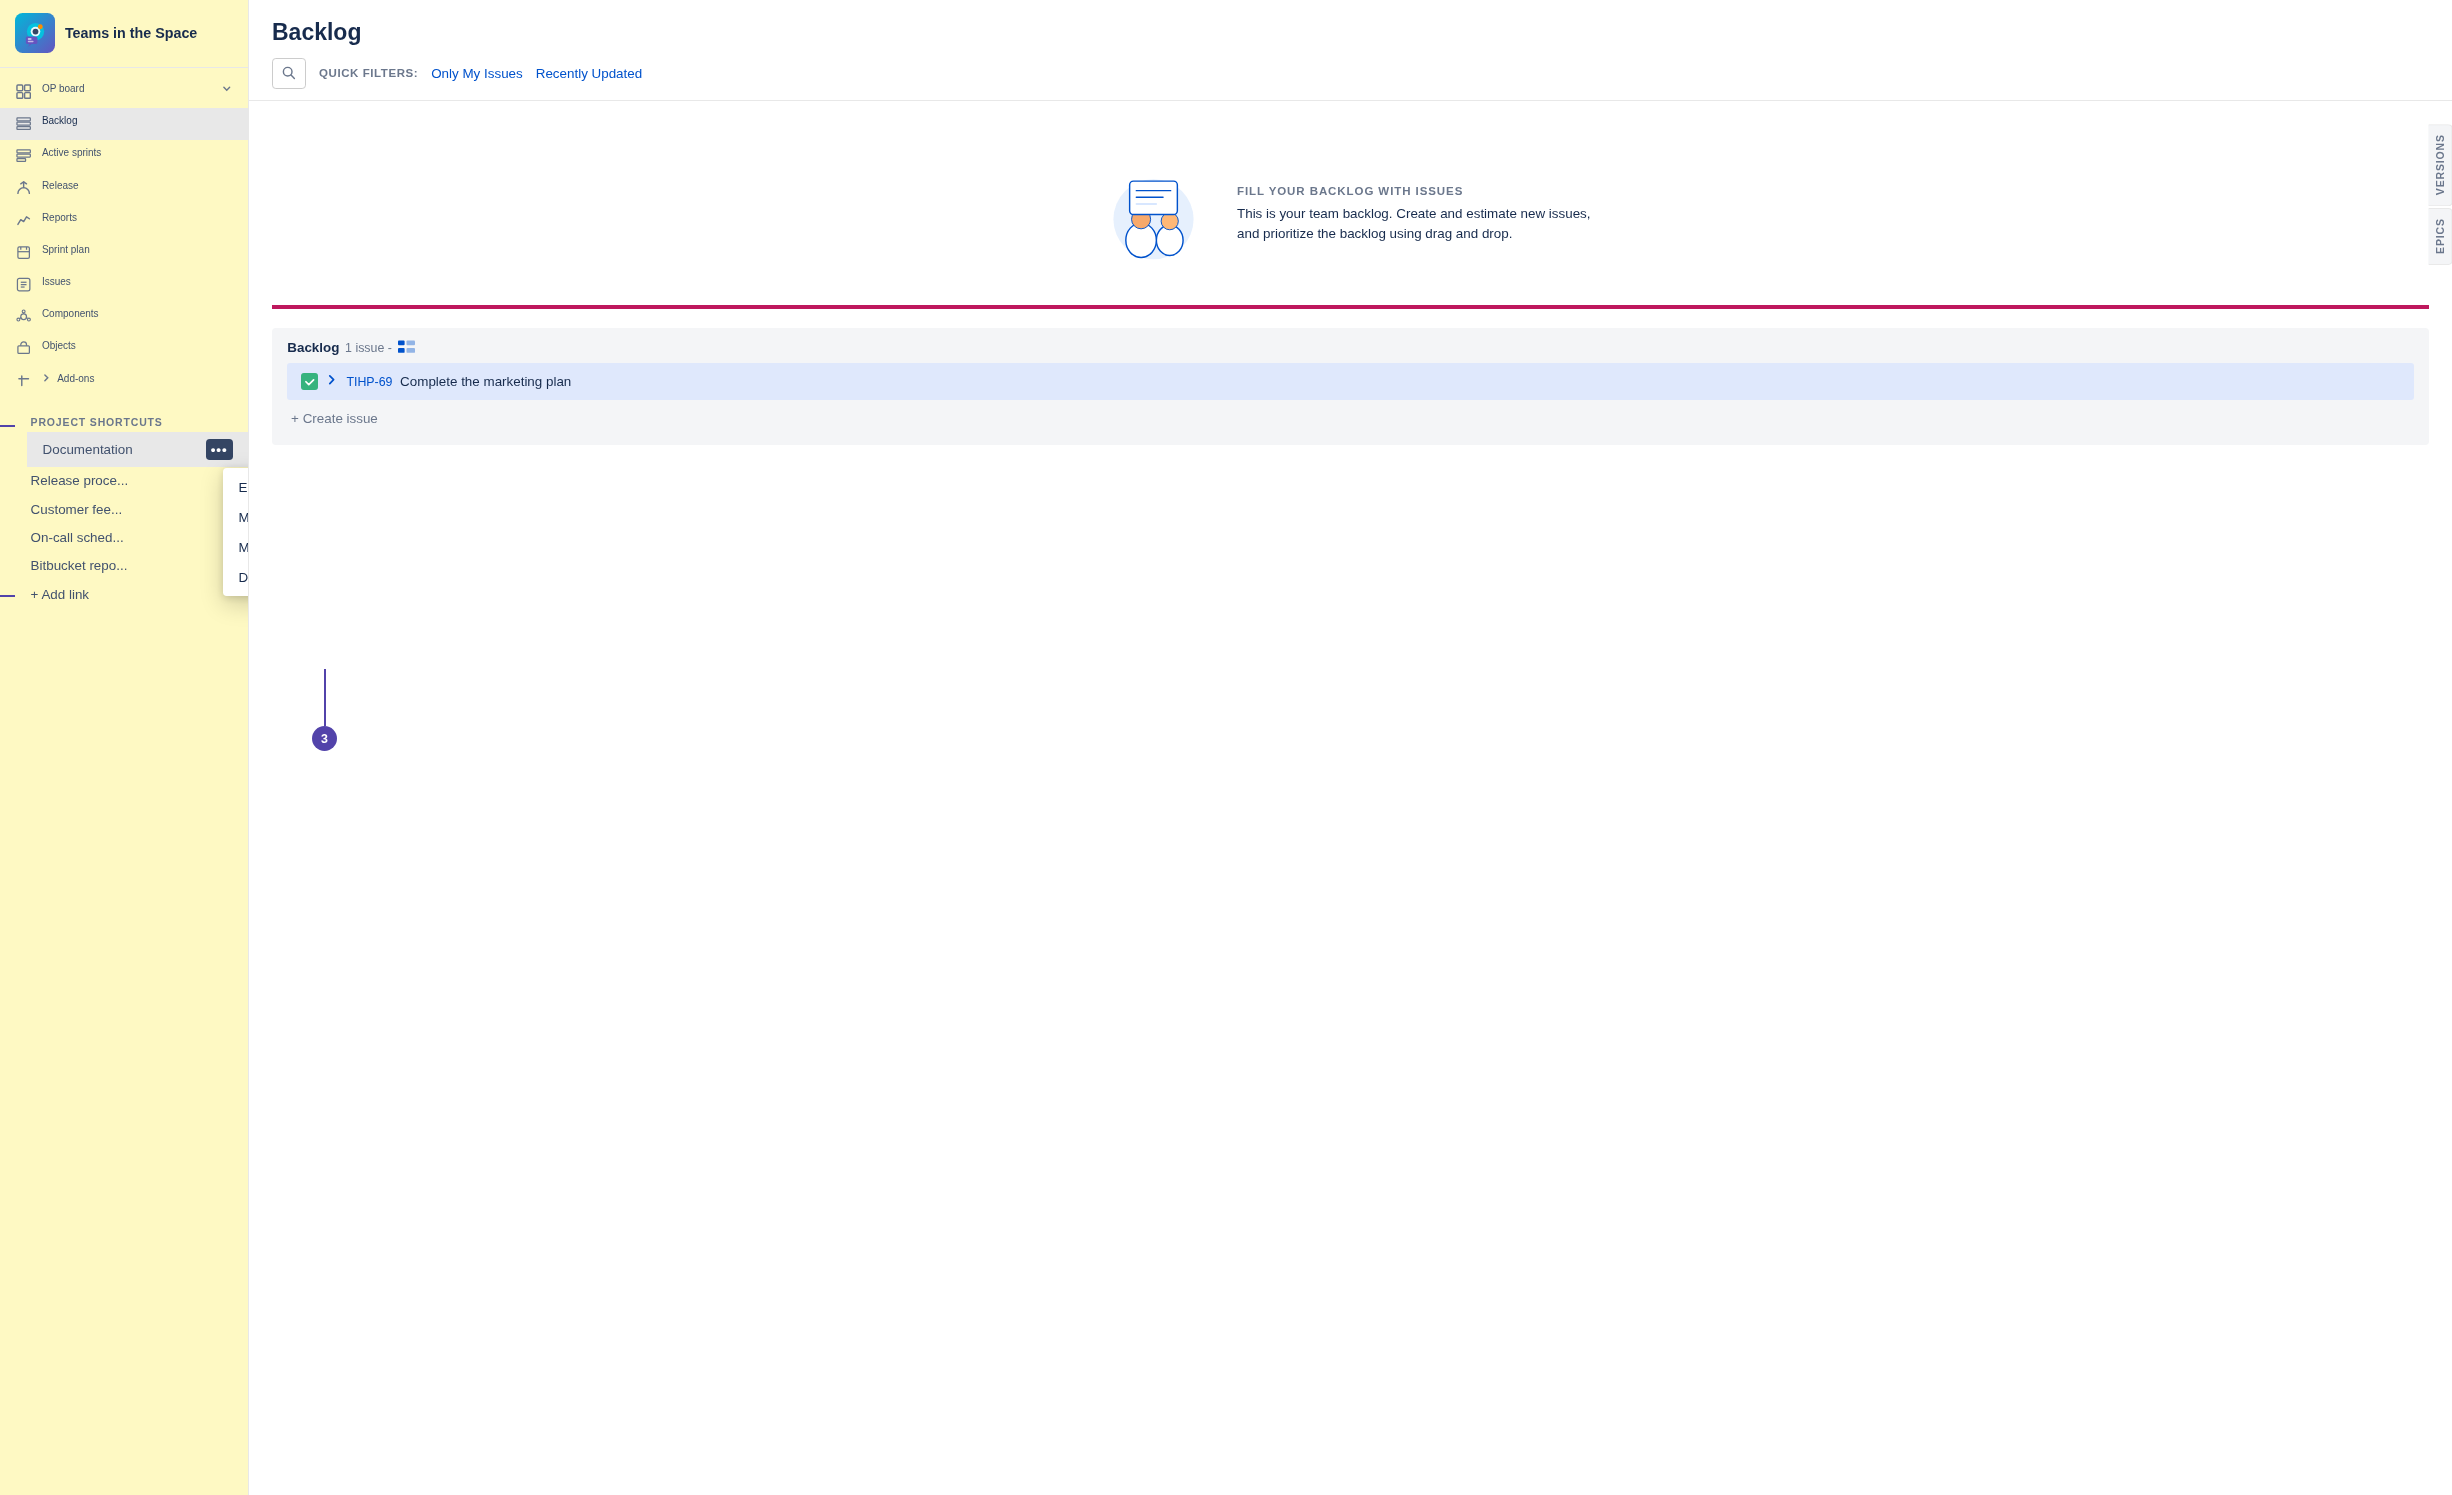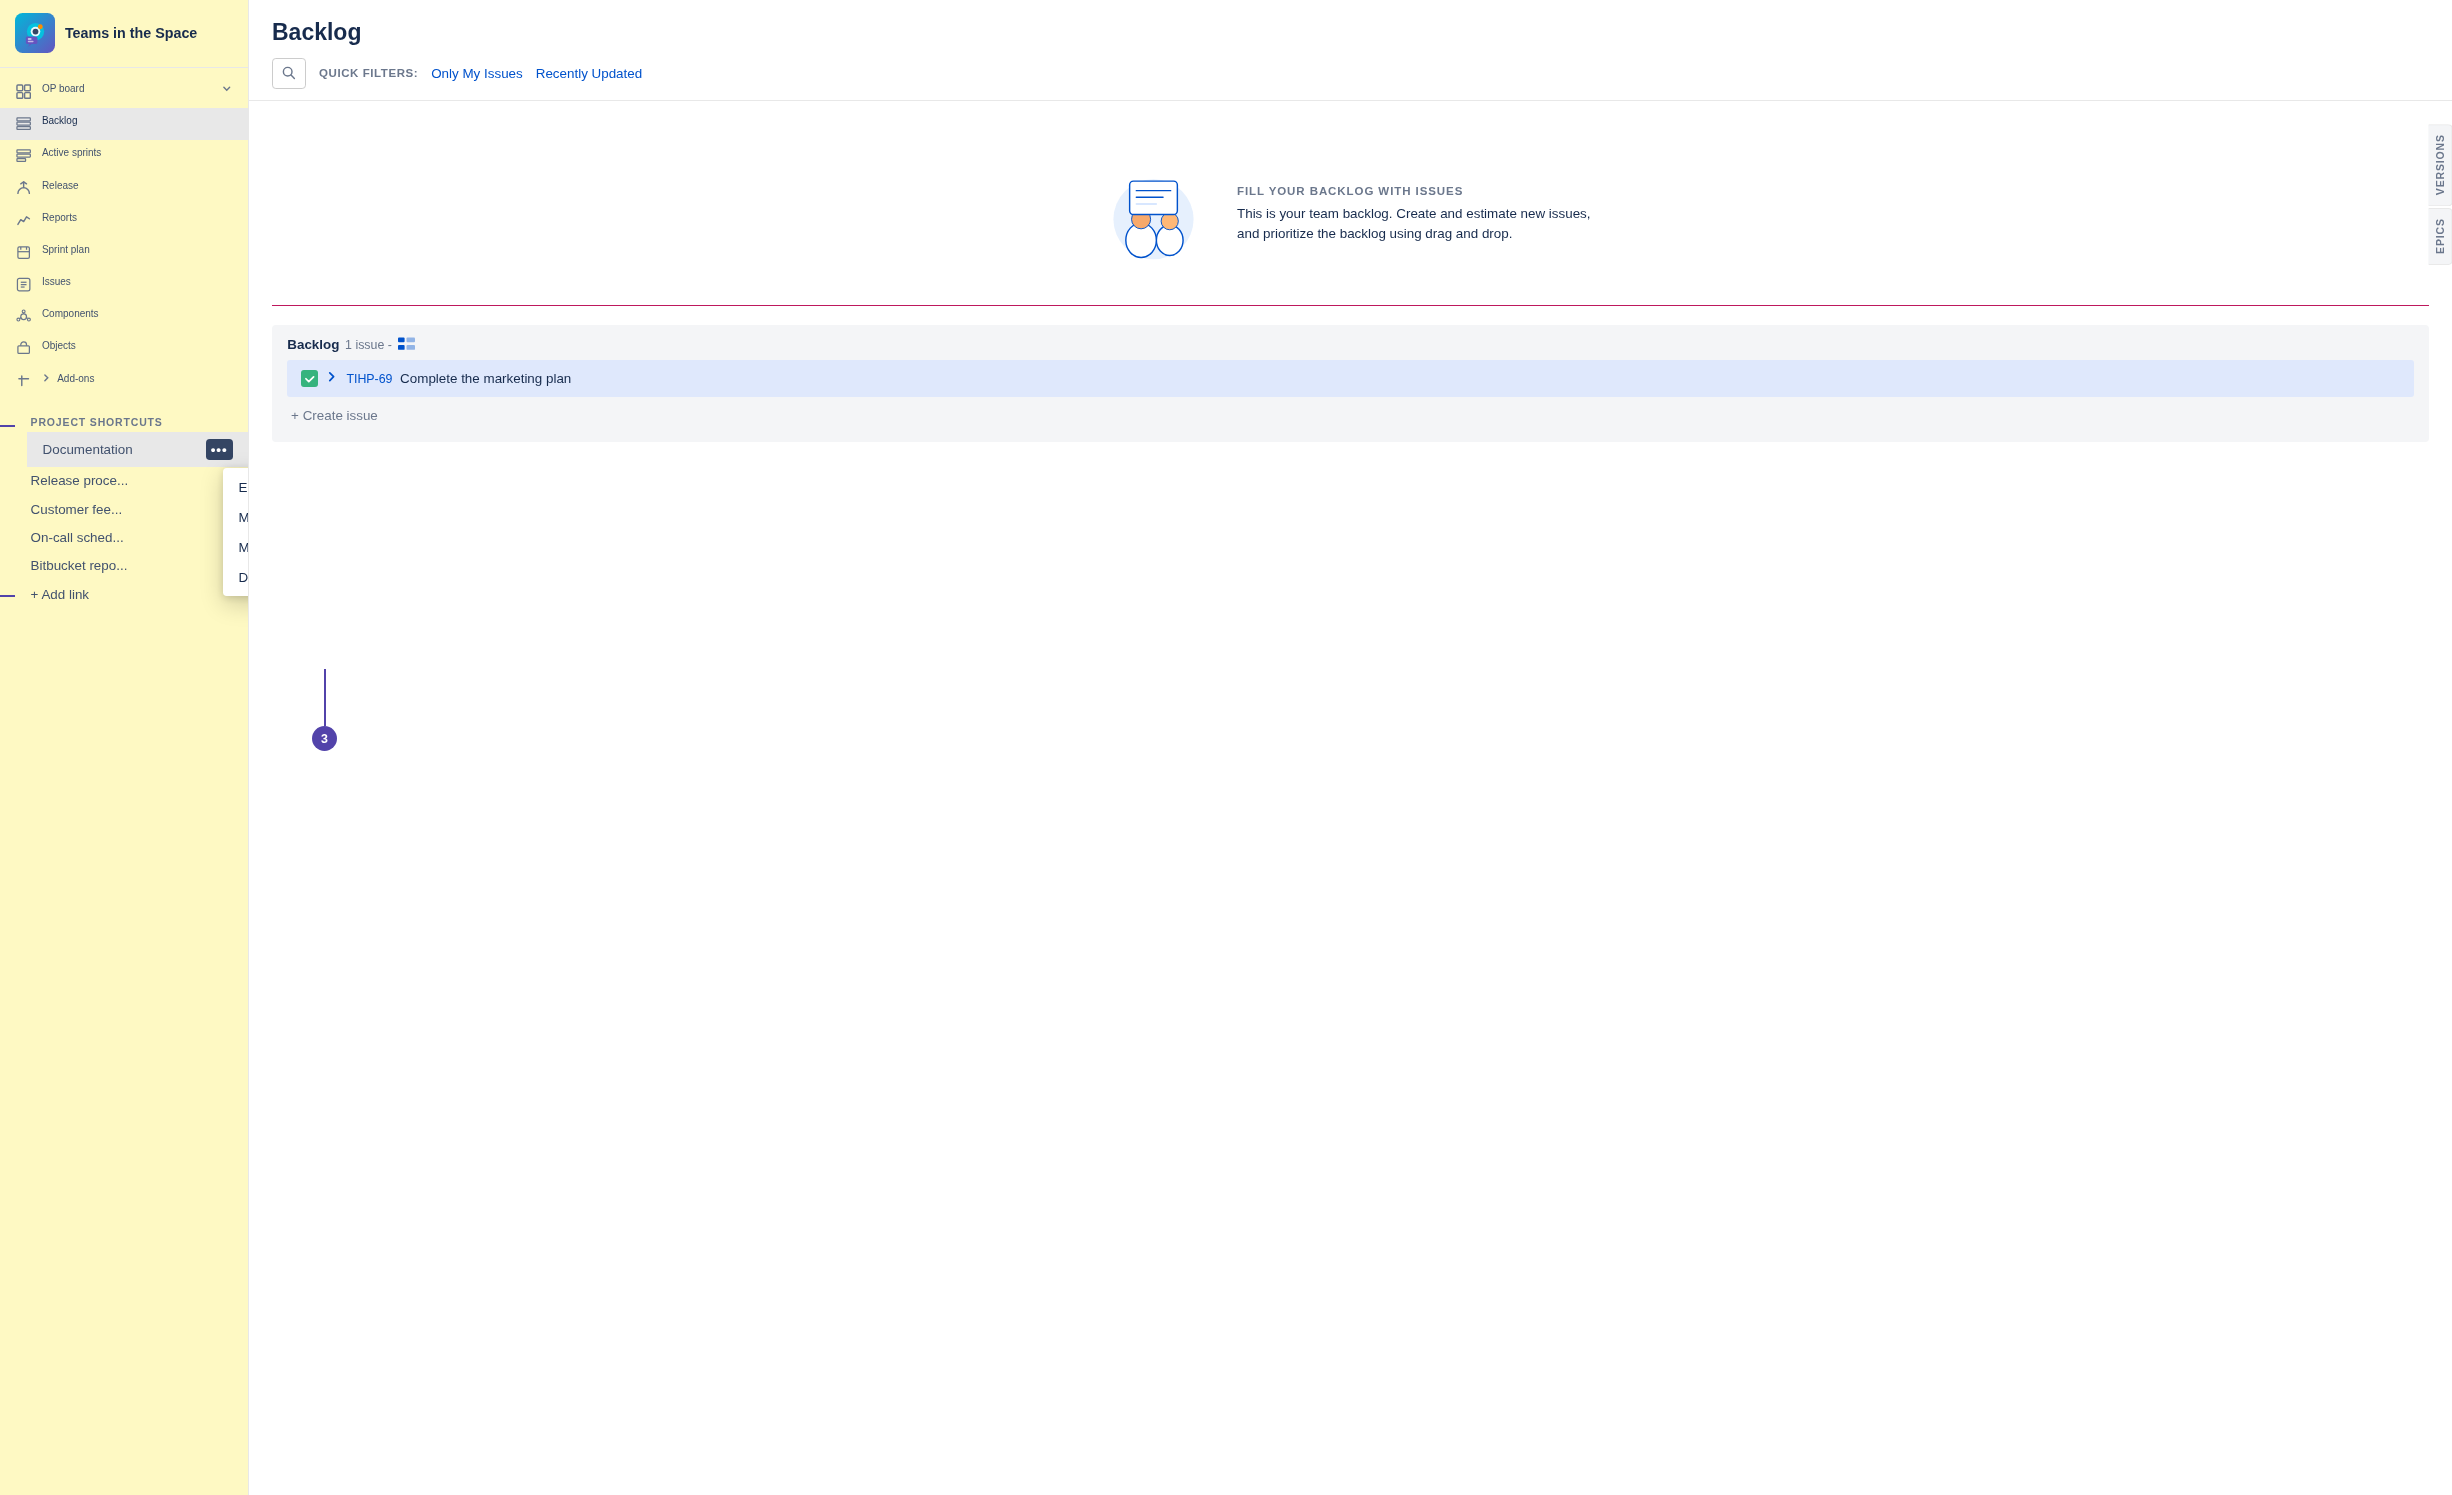--- a/index.html
+++ b/index.html
@@ -250,21 +250,21 @@
       padding: 23px 23px 23px 23px;
     }
 
     
     .empty-state {
       display: flex;
       align-items: center;
       justify-content: center;
       padding: 38px 23px;
       gap: 31px;
-      border-bottom: 1px solid #be185d;
+      border-bottom: 4px solid #be185d;
       margin-bottom: 19px;
     }
 
     .empty-state-text h3 {
       font-size: 11.5px;
       font-weight: 700;
       color: #6b778c;
       text-transform: uppercase;
       letter-spacing: 0.08em;
       margin-bottom: 7.6px;

